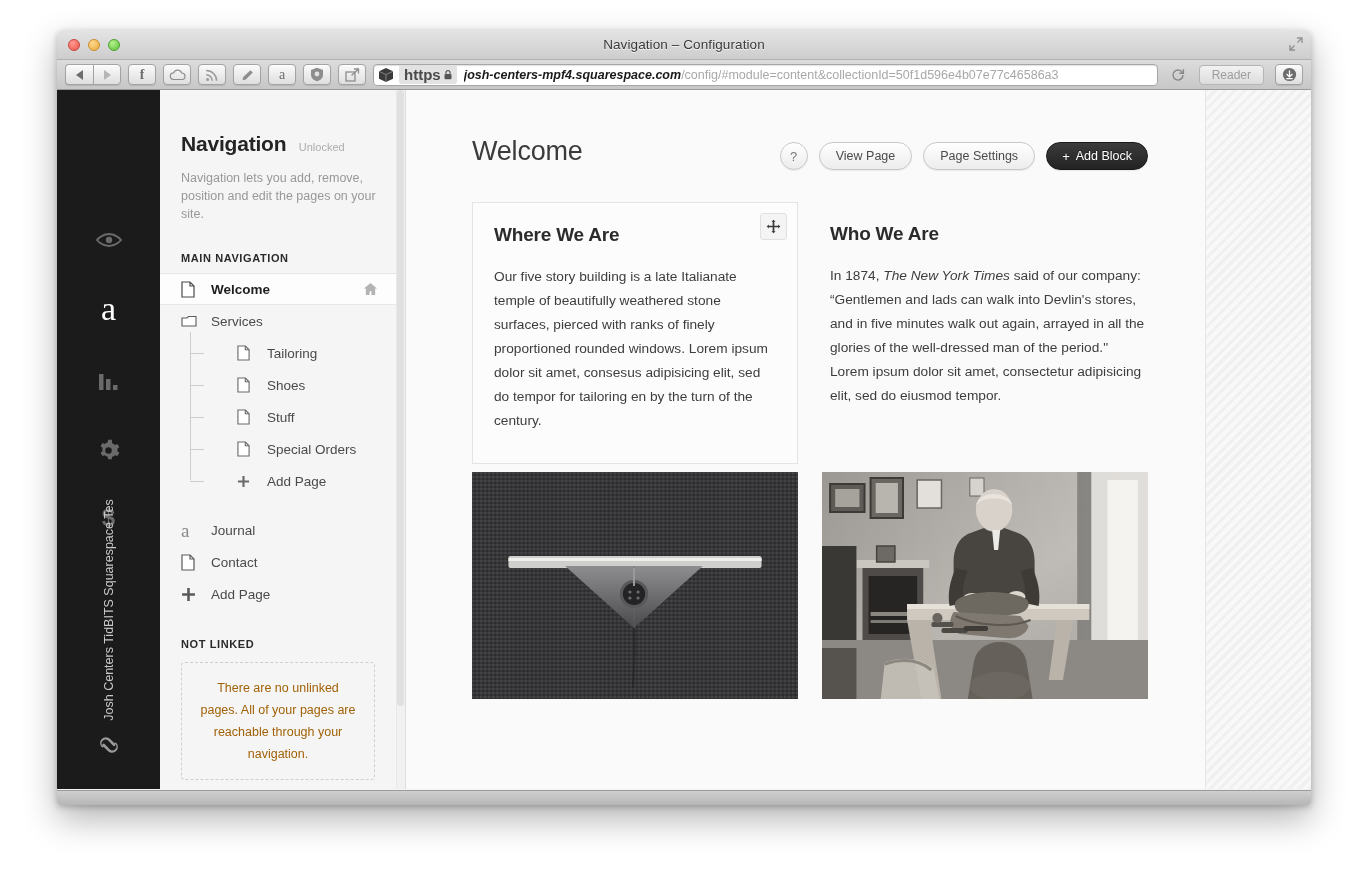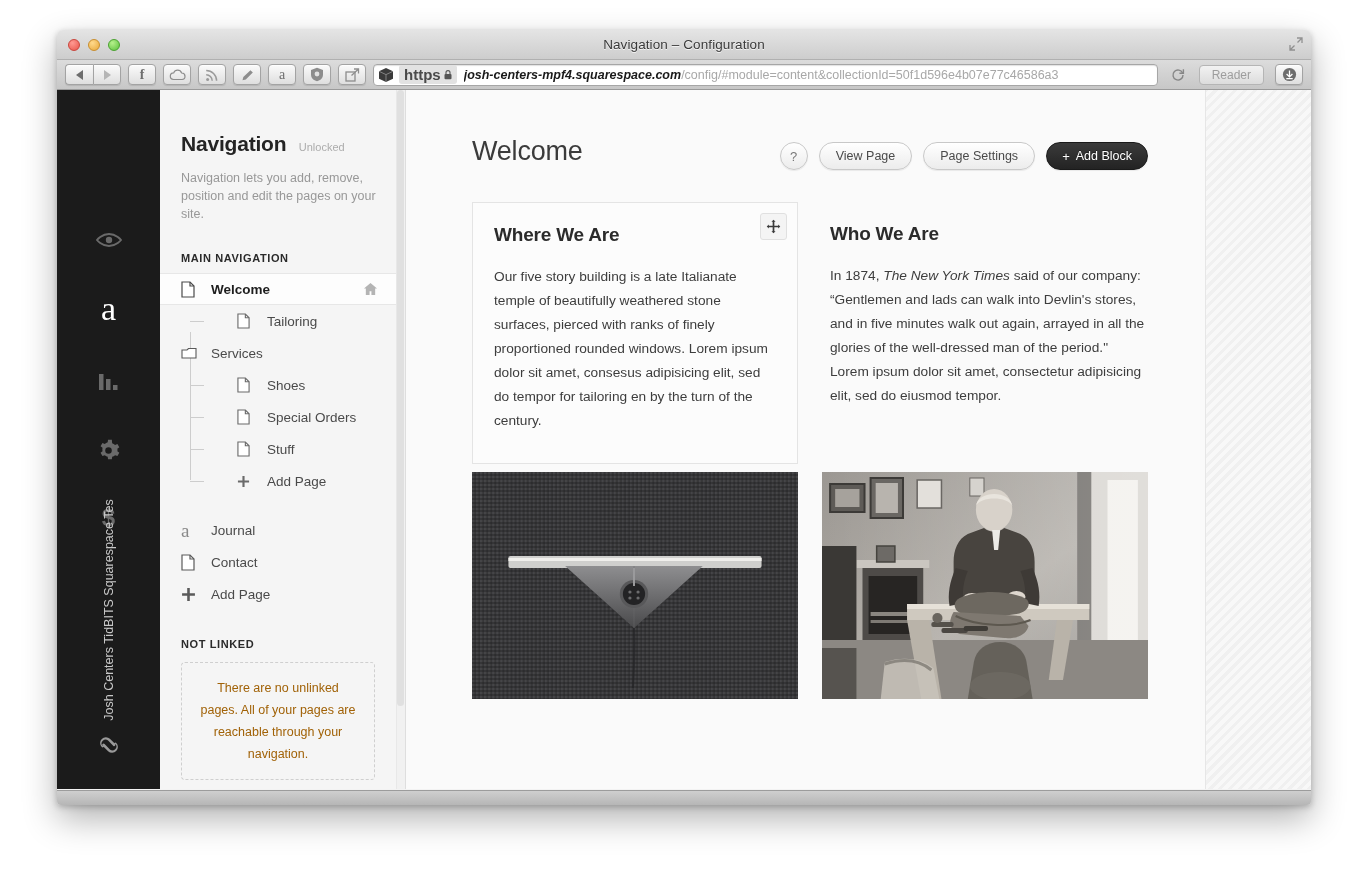--- a/index.html
+++ b/index.html
@@ -491,71 +491,71 @@
                 </svg>
             </span>
             <span class="lbl">Welcome</span>
             <span class="home-ico">
               <svg width="15" height="14" viewBox="0 0 16 15">
                   <path d="M8 1 1 7h2v7h4V10h2v4h4V7h2z" fill="currentColor"></path>
                 </svg>
             </span>
           </div>
 
+          <div class="navrow">
+            <span class="ico">
+              <svg width="16" height="14" viewBox="0 0 16 14">
+                  <path d="M1 12V4h5l1.5-1.5H15V12z" fill="#fff" stroke="#5a5a5a" stroke-width="1.1"></path>
+                </svg>
+            </span>
+            <span class="lbl">Services</span>
+          </div>
+
           <div class="navrow child">
             <span class="tree-line-h"></span>
             <span class="ico" style="margin-left:28px;">
               <svg width="13" height="16" viewBox="0 0 14 17">
                   <path d="M1 1h8l4 4v11H1z" fill="#fff" stroke="#6a6a6a" stroke-width="1.2"></path>
                   <path d="M9 1v4h4" fill="none" stroke="#6a6a6a" stroke-width="1.2"></path>
                 </svg>
             </span>
             <span class="lbl">Tailoring</span>
           </div>
 
-          <div class="navrow">
-            <span class="ico">
-              <svg width="16" height="14" viewBox="0 0 16 14">
-                  <path d="M1 12V4h5l1.5-1.5H15V12z" fill="#fff" stroke="#5a5a5a" stroke-width="1.1"></path>
-                </svg>
-            </span>
-            <span class="lbl">Services</span>
-          </div>
-
           <div class="navrow child">
             <span class="tree-line-h"></span>
             <span class="ico" style="margin-left:28px;">
               <svg width="13" height="16" viewBox="0 0 14 17">
                   <path d="M1 1h8l4 4v11H1z" fill="#fff" stroke="#6a6a6a" stroke-width="1.2"></path>
                   <path d="M9 1v4h4" fill="none" stroke="#6a6a6a" stroke-width="1.2"></path>
                 </svg>
             </span>
             <span class="lbl">Shoes</span>
           </div>
 
           <div class="navrow child">
             <span class="tree-line-h"></span>
             <span class="ico" style="margin-left:28px;">
               <svg width="13" height="16" viewBox="0 0 14 17">
                   <path d="M1 1h8l4 4v11H1z" fill="#fff" stroke="#6a6a6a" stroke-width="1.2"></path>
                   <path d="M9 1v4h4" fill="none" stroke="#6a6a6a" stroke-width="1.2"></path>
                 </svg>
             </span>
-            <span class="lbl">Special Orders</span>
+            <span class="lbl">Stuff</span>
           </div>
 
           <div class="navrow child">
             <span class="tree-line-h"></span>
             <span class="ico" style="margin-left:28px;">
               <svg width="13" height="16" viewBox="0 0 14 17">
                   <path d="M1 1h8l4 4v11H1z" fill="#fff" stroke="#6a6a6a" stroke-width="1.2"></path>
                   <path d="M9 1v4h4" fill="none" stroke="#6a6a6a" stroke-width="1.2"></path>
                 </svg>
             </span>
-            <span class="lbl">Stuff</span>
+            <span class="lbl">Special Orders</span>
           </div>
 
           <div class="navrow child">
             <span class="tree-line-h"></span>
             <span class="ico" style="margin-left:28px;color:#6a6a6a;">
               <svg width="13" height="13" viewBox="0 0 14 14">
                   <path d="M7 1v12M1 7h12" stroke="currentColor" stroke-width="2.3"></path>
                 </svg>
             </span>
             <span class="lbl">Add Page</span>

